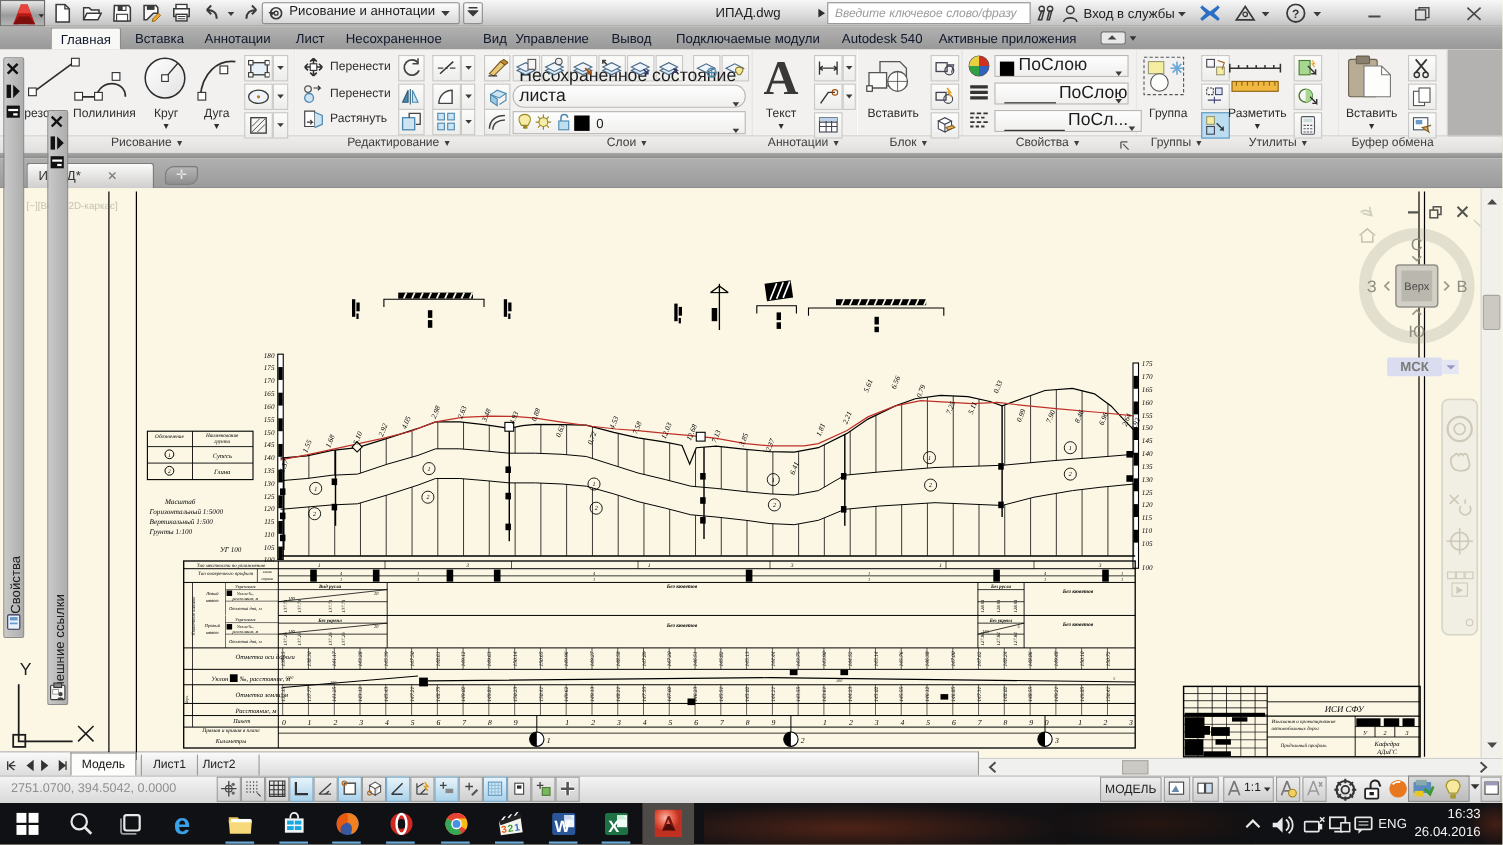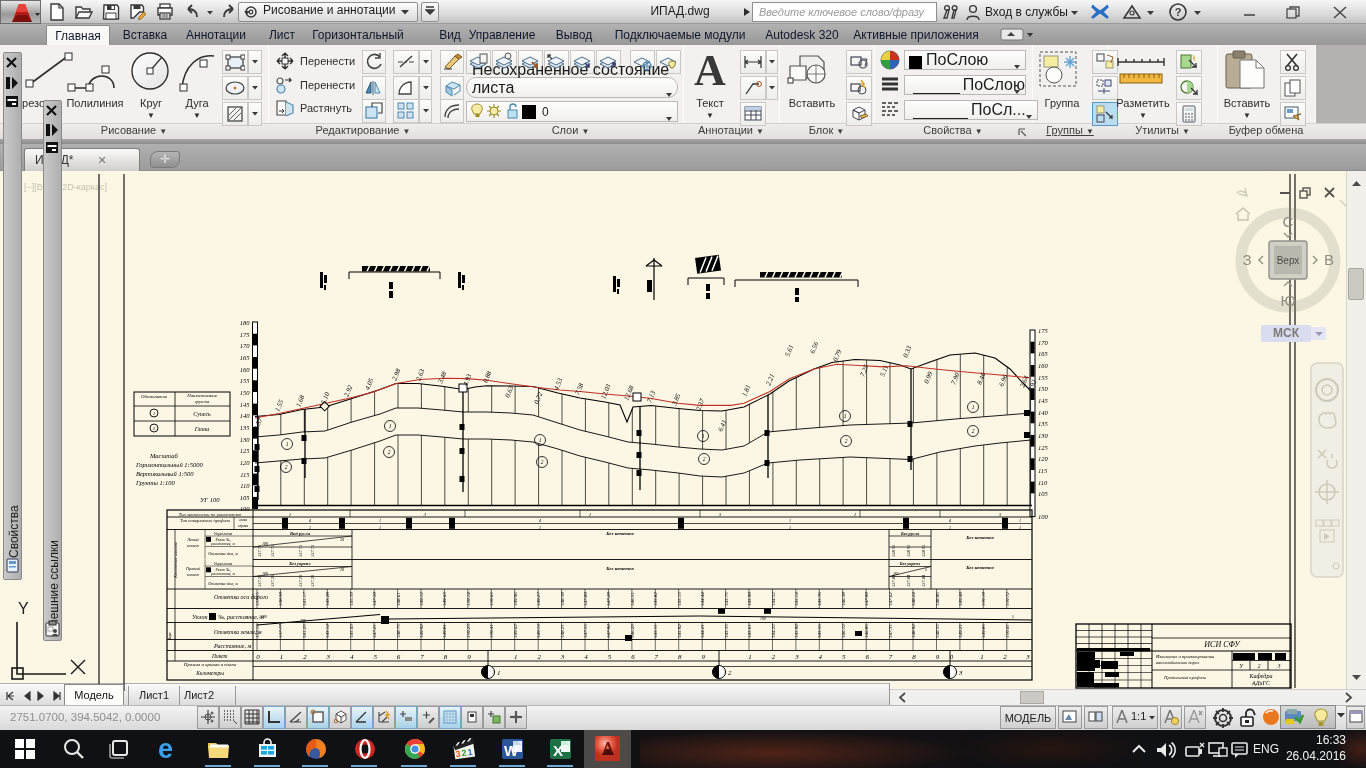--- a/index.html
+++ b/index.html
@@ -148,26 +148,26 @@
     <path d="M7 5 v-2 h9 v9 h-3" fill="none" stroke="#4a4a4a" stroke-width="1.3"></path>
   </svg>
 <svg class="sg" style="left:1330px;top:4px;z-index:22;" width="20" height="16" viewBox="0 0 20 16">
     <path d="M4 3 l12 11 M16 3 L4 14" stroke="#4a4a4a" stroke-width="1.5"></path>
   </svg>
 <div id="tabrow" class="abs"></div>
 <div class="rtab active" style="left:46px;width:64px">Главная</div>
 <div class="rtab" style="left:116px;width:58px">Вставка</div>
 <div class="rtab" style="left:180px;width:72px">Аннотации</div>
 <div class="rtab" style="left:262px;width:40px">Лист</div>
-<div class="rtab" style="left:306px;width:104px">Горизонтальный</div>
+<div class="rtab" style="left:306px;width:104px">Несохраненное</div>
 <div class="rtab" style="left:432px;width:36px">Вид</div>
 <div class="rtab" style="left:462px;width:80px">Управление</div>
 <div class="rtab" style="left:548px;width:52px">Вывод</div>
 <div class="rtab" style="left:606px;width:148px">Подключаемые модули</div>
-<div class="rtab" style="left:760px;width:84px">Autodesk 320</div>
+<div class="rtab" style="left:760px;width:84px">Autodesk 540</div>
 <div class="rtab" style="left:850px;width:132px">Активные приложения</div>
 <svg class="sg" style="left:1000px;top:28px;z-index:12;" width="34" height="14" viewBox="0 0 34 14">
     <rect x="1" y="1" width="22" height="11" rx="2" fill="#e8e8e8" stroke="#777"></rect>
     <path d="M7 8 l4-4 l4 4 z" fill="#444"></path>
     <path d="M27 5 l3 4 l3-4 z" fill="#333"></path>
   </svg>
 <div id="ribbon" class="abs"></div>
 <div class="psep" style="left:268px"></div>
 <div class="psep" style="left:458px"></div>
 <div class="psep" style="left:683px"></div>
@@ -178,21 +178,21 @@
 <div class="psep" style="left:1217px"></div>
 <div class="psep" style="left:1315px"></div>
 <div class="abs" style="left:1316px;top:45px;width:50px;height:94px;background:#b3b2b0;"></div>
 <div id="panlabels" class="abs"></div>
 <div class="abs" style="left:0px;top:124px;width:268px;text-align:center;font-size:11px;color:#3d3d3d;">Рисование <span style="font-size:8px">▼</span></div>
 <div class="abs" style="left:268px;top:124px;width:190px;text-align:center;font-size:11px;color:#3d3d3d;">Редактирование <span style="font-size:8px">▼</span></div>
 <div class="abs" style="left:458px;top:124px;width:225px;text-align:center;font-size:11px;color:#3d3d3d;">Слои <span style="font-size:8px">▼</span></div>
 <div class="abs" style="left:683px;top:124px;width:96px;text-align:center;font-size:11px;color:#3d3d3d;">Аннотации <span style="font-size:8px">▼</span></div>
 <div class="abs" style="left:779px;top:124px;width:95px;text-align:center;font-size:11px;color:#3d3d3d;">Блок <span style="font-size:8px">▼</span></div>
 <div class="abs" style="left:874px;top:124px;width:158px;text-align:center;font-size:11px;color:#3d3d3d;">Свойства <span style="font-size:8px">▼</span></div>
-<div class="abs" style="left:1032px;top:124px;width:76px;text-align:center;font-size:11px;color:#3d3d3d;text-decoration:underline;">Группы <span style="font-size:8px">▼</span></div>
+<div class="abs" style="left:1032px;top:124px;width:76px;text-align:center;font-size:11px;color:#3d3d3d;">Группы <span style="font-size:8px">▼</span></div>
 <div class="abs" style="left:1108px;top:124px;width:109px;text-align:center;font-size:11px;color:#3d3d3d;">Утилиты <span style="font-size:8px">▼</span></div>
 <div class="abs" style="left:1217px;top:124px;width:98px;text-align:center;font-size:11px;color:#3d3d3d;">Буфер обмена</div>
 <div id="ribbonbot" class="abs"></div>
 <svg class="sg" style="left:24px;top:50px;z-index:10;" width="56" height="40" viewBox="0 0 56 40">
     <path d="M6 34 L44 6" stroke="#2e2e2e" stroke-width="1.6"></path>
     <rect x="2" y="30" width="7" height="7" fill="#fff" stroke="#2e2e2e"></rect>
     <rect x="41" y="3" width="7" height="7" fill="#fff" stroke="#2e2e2e"></rect>
   </svg>
 <div class="abs biglabel" style="left:6px;top:98px;width:60px;">резок</div>
 <svg class="sg" style="left:64px;top:50px;z-index:10;" width="62" height="44" viewBox="0 0 62 44">

